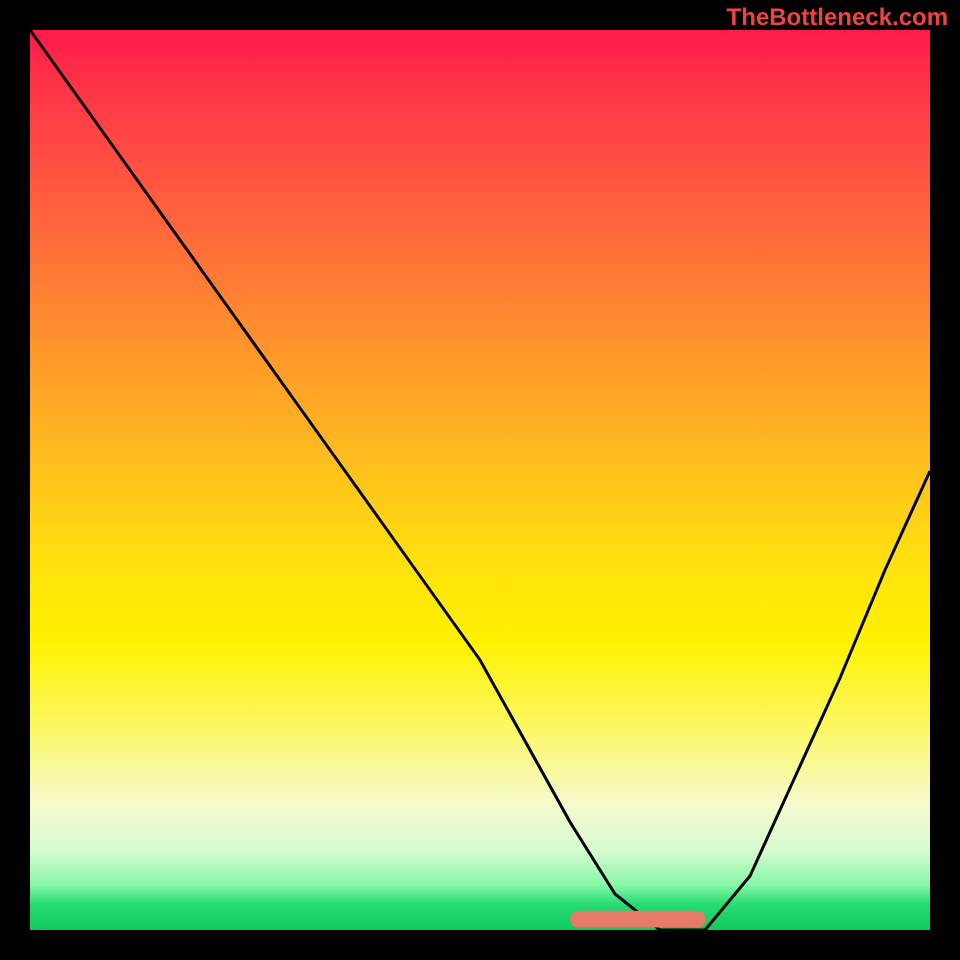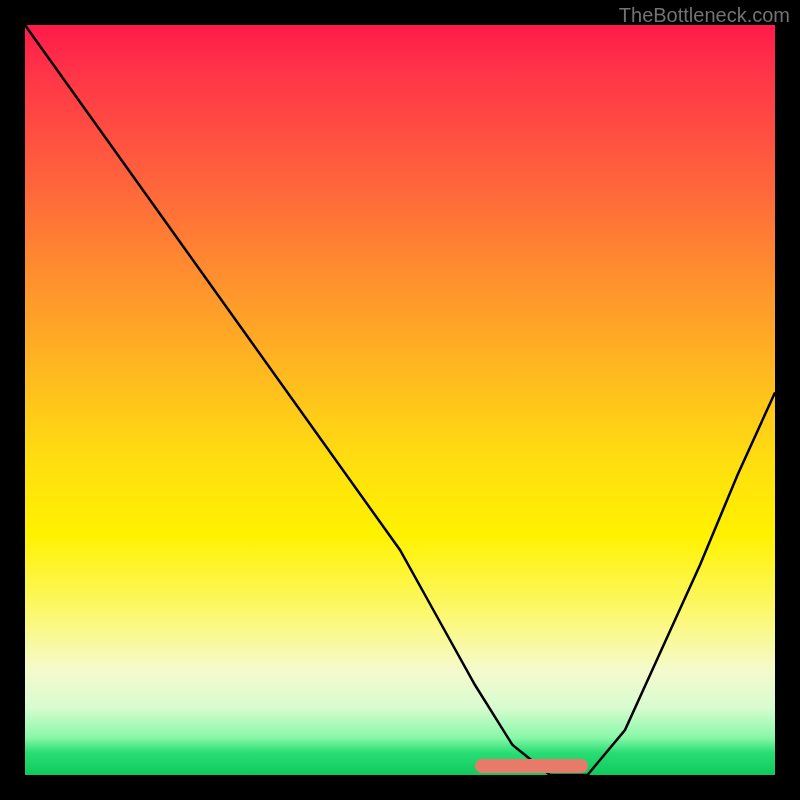--- a/index.html
+++ b/index.html
@@ -7,23 +7,23 @@
     width: 800px;
     height: 800px;
     background: #000;
     position: relative;
     font-family: Arial, sans-serif;
   }
   .watermark {
     position: absolute;
     top: 4px;
     right: 10px;
-    color: #737373;
+    color: #ef4444;
     font-size: 20px;
-    font-weight: 400;
+    font-weight: 700;
     z-index: 10;
   }
   .plot-area {
     position: absolute;
     left: 25px;
     top: 25px;
     width: 750px;
     height: 750px;
     overflow: hidden;
   }

